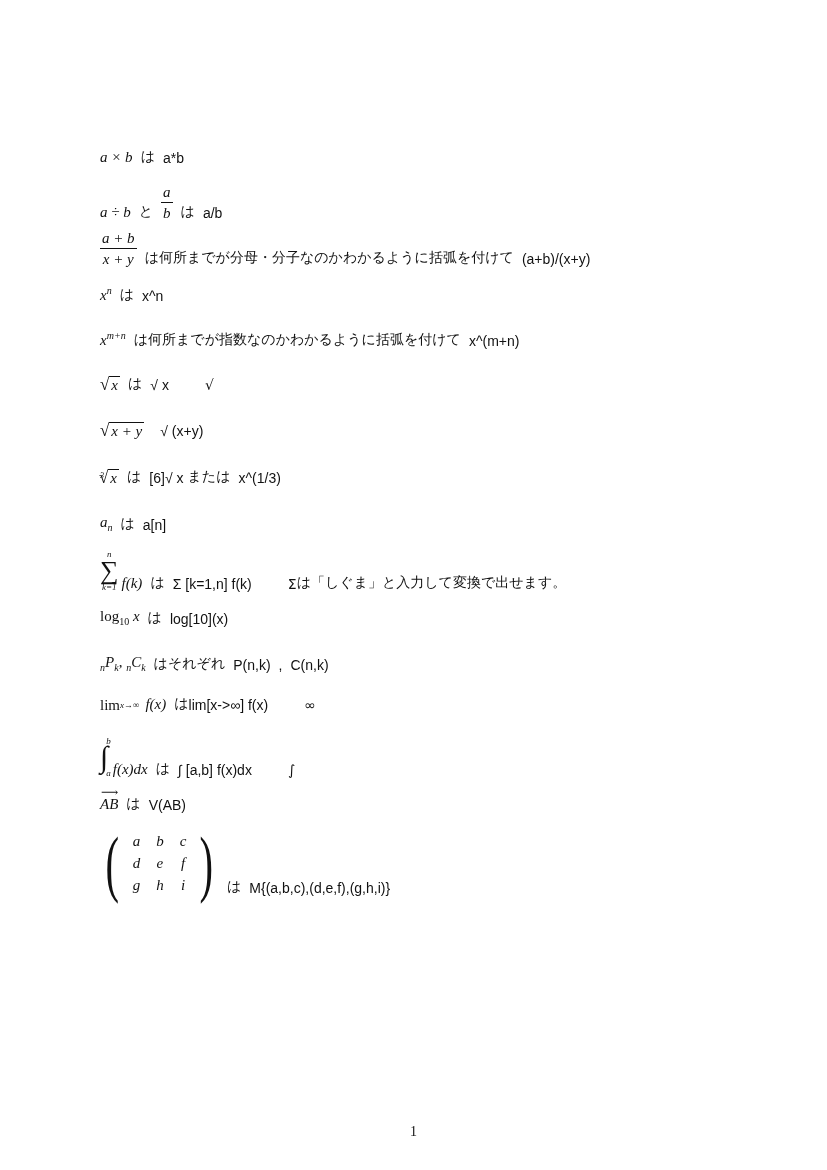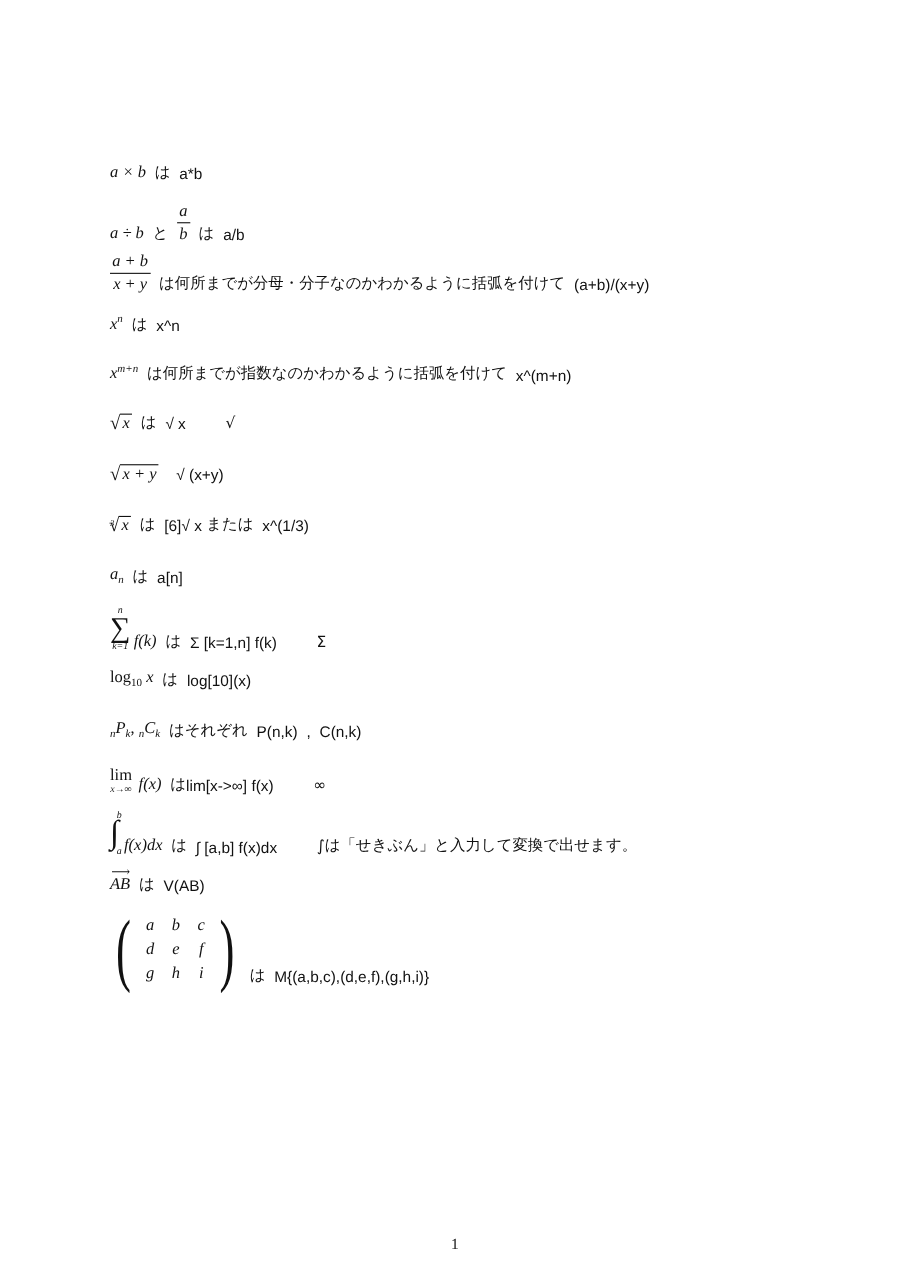--- a/index.html
+++ b/index.html
@@ -22,21 +22,21 @@
     .frac { display: inline-flex; flex-direction: column; align-items: center; vertical-align: middle; }
     .frac .num { padding: 0 2px 2px; border-bottom: 1px solid #111; line-height: 16px; }
     .frac .den { padding: 2px 2px 0; line-height: 16px; }
     sup.s, sub.s { font-size: 10px; }
     .sqrt { display: inline-flex; align-items: flex-end; }
     .sqrt .rad { font-style: normal; font-size: 17px; line-height: 1; }
     .sqrt .under { border-top: 1px solid #111; padding: 1px 2px 0; line-height: 15px; }
     .bigop { display: inline-flex; flex-direction: column; align-items: center; line-height: 1; }
     .bigop .top, .bigop .bot { font-size: 9px; font-style: italic; }
     .bigop .sym { font-size: 26px; font-style: normal; line-height: 24px; }
-    .lim { display: inline-flex; flex-direction: column; align-items: center; line-height: 1; }
+    .lim { display: inline-flex; flex-direction: row; align-items: center; line-height: 1; }
     .lim .sym { font-style: normal; font-size: 15px; }
     .lim .bot { font-size: 9px; font-style: italic; }
     .int { display: inline-flex; align-items: center; }
     .int .sym { font-size: 30px; font-style: normal; line-height: 1; }
     .int .lims { display: inline-flex; flex-direction: column; justify-content: space-between; height: 42px; font-size: 9px; font-style: italic; margin-left: -2px; }
     .vec { display: inline-flex; flex-direction: column; align-items: center; }
     .vec .arrow { font-size: 12px; line-height: 8px; font-style: normal; letter-spacing: -1px; }
     .matrix { display: inline-flex; align-items: stretch; }
     .matrix .paren { font-size: 74px; font-style: normal; line-height: 66px; font-weight: 100; transform: scaleX(0.55); }
     .matrix table { border-collapse: collapse; }
@@ -151,20 +151,21 @@
       <span class="sym">∑</span>
       <span class="bot">k=1</span>
     </span>
     <span class="m" style="margin-left:3px">f(k)</span>
     <span class="gap"></span>
     <span class="jp">は</span>
     <span class="gap"></span>
     <span class="code">Σ [k=1,n] f(k)</span>
     <span class="gap2"></span>
     <span class="jp">Σ</span>
+    <span class="jp">は「しぐま」と入力して変換で出せます。</span>
   </div>
 
   <div class="row" style="top:608px">
     <span class="m"><span class="up">log</span><sub class="s up">10</sub> <span>x</span></span>
     <span class="gap"></span>
     <span class="jp">は</span>
     <span class="gap"></span>
     <span class="code">log[10](x)</span>
   </div>
 
@@ -201,21 +202,20 @@
           <span>a</span>
         </span>
     </span>
     <span class="m" style="margin-left:2px">f(x)dx</span>
     <span class="gap"></span>
     <span class="jp">は</span>
     <span class="gap"></span>
     <span class="code">∫ [a,b] f(x)dx</span>
     <span class="gap2"></span>
     <span class="jp">∫</span>
-    <span class="jp">は「せきぶん」と入力して変換で出せます。</span>
   </div>
 
   <div class="row" style="top:788px">
     <span class="vec m">
       <span class="arrow">⟶</span>
       <span>AB</span>
     </span>
     <span class="gap"></span>
     <span class="jp">は</span>
     <span class="gap"></span>

